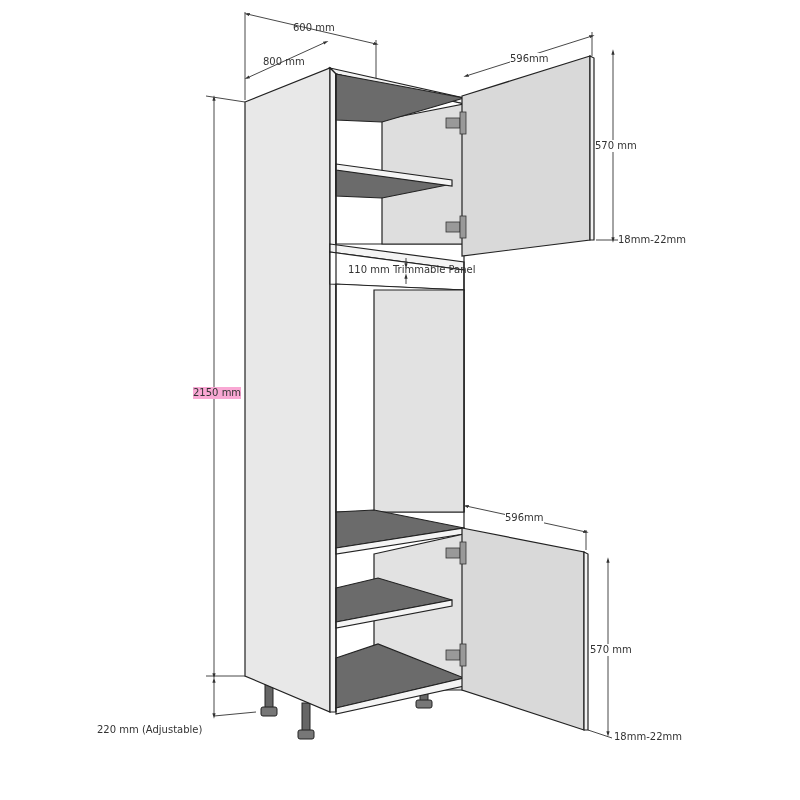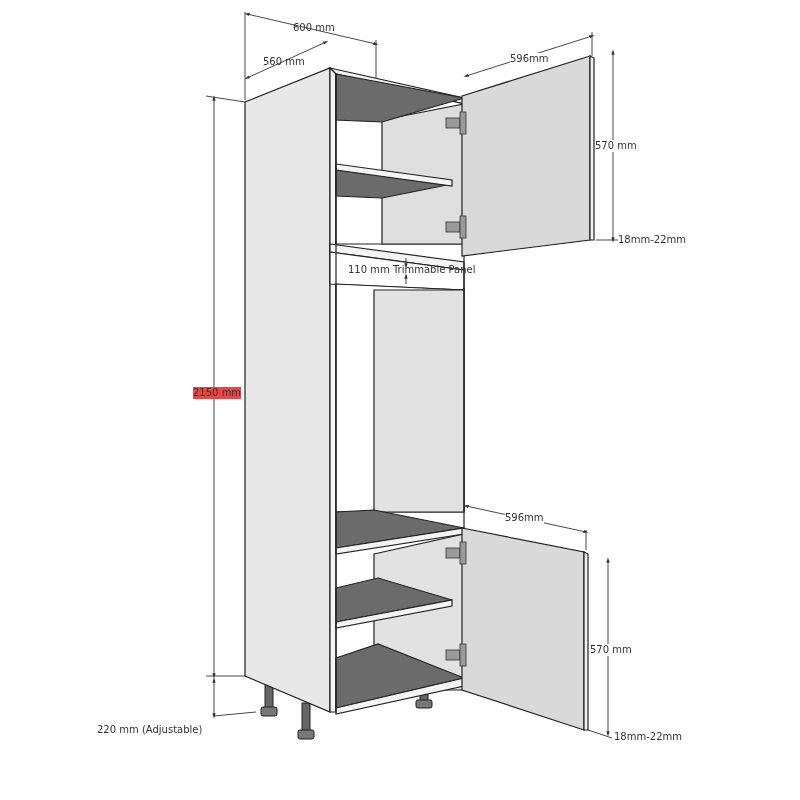--- a/index.html
+++ b/index.html
@@ -134,22 +134,22 @@
 
       <line x1="466" y1="506" x2="586" y2="532" marker-start="url(#arr)" marker-end="url(#arr)"></line>
       <line x1="586" y1="530" x2="586" y2="550"></line>
 
       <line x1="608" y1="560" x2="608" y2="734" marker-start="url(#arr)" marker-end="url(#arr)"></line>
       <line x1="588" y1="730" x2="612" y2="738"></line>
     </g>
   </svg>
 
   <div class="lbl" style="left:293px;top:22px;">600 mm</div>
-  <div class="lbl" style="left:263px;top:56px;">560 mm</div>
-  <div class="lbl" style="left:193px;top:387px;background:#ef4444;">2150 mm</div>
+  <div class="lbl" style="left:263px;top:56px;">800 mm</div>
+  <div class="lbl" style="left:193px;top:387px;background:#f9a8d4;">2150 mm</div>
   <div class="lbl" style="left:97px;top:724px;">220 mm (Adjustable)</div>
   <div class="lbl" style="left:348px;top:264px;text-align:right;">110 mm Trimmable Panel</div>
   <div class="lbl" style="left:510px;top:53px;background:#fff;">596mm</div>
   <div class="lbl" style="left:595px;top:140px;background:#fff;">570 mm</div>
   <div class="lbl" style="left:618px;top:234px;">18mm-22mm</div>
   <div class="lbl" style="left:505px;top:512px;background:#fff;">596mm</div>
   <div class="lbl" style="left:590px;top:644px;background:#fff;">570 mm</div>
   <div class="lbl" style="left:614px;top:731px;">18mm-22mm</div>
 </div>
 

